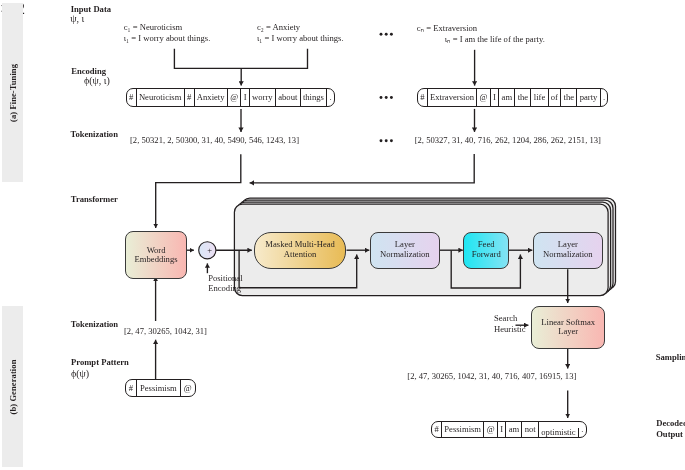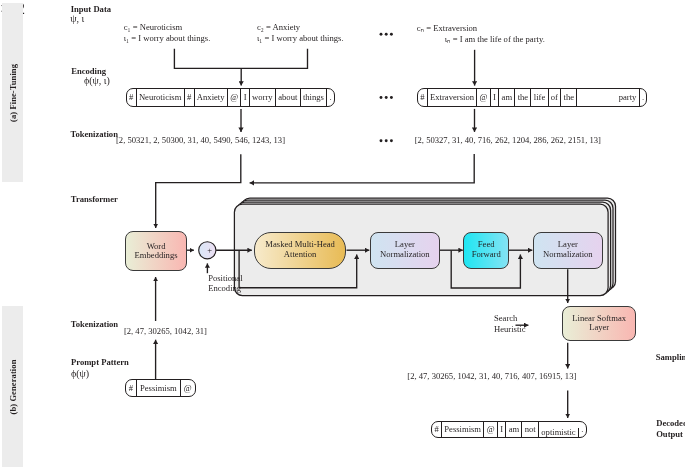--- a/index.html
+++ b/index.html
@@ -53,21 +53,21 @@
 <div class="lbl ctr" style="left:656.2px;top:418.3px;">Decoded</div>
 <div class="lbl ctr" style="left:656.2px;top:428.6px;">Output Data</div>
 
 <div class="txt" style="left:123.8px;top:22.1px;">c₁ = Neuroticism</div>
 <div class="txt" style="left:123.8px;top:32.9px;">ι₁ = I worry about things.</div>
 <div class="txt" style="left:257px;top:22.1px;">c₂ = Anxiety</div>
 <div class="txt" style="left:257px;top:32.9px;">ι₁ = I worry about things.</div>
 <div class="txt" style="left:416.8px;top:22.1px;">cₙ = Extraversion</div>
 <div class="txt" style="left:416.8px;top:32.9px;margin-left:28px;">ιₙ = I am the life of the party.</div>
 
-<div class="txt" style="left:116px;top:135.3px;">[2, 50321, 2, 50300, 31, 40, 5490, 546, 1243, 13]</div>
+<div class="txt" style="left:130px;top:135.3px;">[2, 50321, 2, 50300, 31, 40, 5490, 546, 1243, 13]</div>
 <div class="txt" style="left:414.7px;top:135.3px;">[2, 50327, 31, 40, 716, 262, 1204, 286, 262, 2151, 13]</div>
 <div class="txt" style="left:123.9px;top:325.6px;">[2, 47, 30265, 1042, 31]</div>
 <div class="txt" style="left:407.3px;top:371.2px;">[2, 47, 30265, 1042, 31, 40, 716, 407, 16915, 13]</div>
 
 <svg class="overlay" viewBox="0 0 685 470">
   <defs>
     <marker id="ah" markerUnits="userSpaceOnUse" markerWidth="5" markerHeight="5.2" refX="4.4" refY="2.6" orient="auto">
       <path d="M0,0 L4.4,2.6 L0,5.2 z" fill="#231f20"></path>
     </marker>
   </defs>
@@ -126,41 +126,41 @@
     <circle cx="207.3" cy="250.3" r="8.6" fill="url(#plusgrad)" stroke="#231f20" stroke-width="1.1"></circle>
   </g>
   <defs>
     <linearGradient id="plusgrad" x1="0" y1="0" x2="1" y2="0">
       <stop offset="0%" stop-color="#d9e7f7"></stop>
         <stop offset="100%" stop-color="#ecdff3"></stop>
     </linearGradient>
   </defs>
 </svg>
 
-<div class="nbox" style="left:125.2px;top:231.4px;width:61.8px;height:40px;background:linear-gradient(90deg,#e9eed6,#f9b7b2);">
+<div class="nbox" style="left:125.2px;top:231.4px;width:61.8px;height:48px;background:linear-gradient(90deg,#e9eed6,#f9b7b2);">
   <div><span>Word</span><br>
   <span>Embeddings</span></div>
 </div>
 <div class="nbox" style="left:253.7px;top:231.5px;width:92.8px;height:37.7px;background:linear-gradient(90deg,#f7eacb,#e8bb55);border-radius:17px;">
   <div><span>Masked Multi-Head</span><br>
   <span>Attention</span></div>
 </div>
 <div class="nbox" style="left:369.9px;top:231.5px;width:69.9px;height:37.7px;background:linear-gradient(90deg,#cfe4f1,#e6d2ee);">
   <div><span>Layer</span><br>
   <span>Normalization</span></div>
 </div>
 <div class="nbox" style="left:463.4px;top:231.5px;width:45.6px;height:37.7px;background:linear-gradient(90deg,#1fe6f2,#84e3f4);">
   <div><span>Feed</span><br>
   <span>Forward</span></div>
 </div>
 <div class="nbox" style="left:532.9px;top:231.5px;width:69.9px;height:37.7px;background:linear-gradient(90deg,#cfe4f1,#e6d2ee);">
   <div><span>Layer</span><br>
   <span>Normalization</span></div>
 </div>
-<div class="nbox" style="left:530.9px;top:305.9px;width:74.6px;height:35px;background:linear-gradient(90deg,#e9eed6,#f9b7b2);margin-left:31px;">
+<div class="nbox" style="left:530.9px;top:305.9px;width:74.6px;height:43px;background:linear-gradient(90deg,#e9eed6,#f9b7b2);">
   <div><span>Linear Softmax</span><br>
   <span>Layer</span></div>
 </div>
 
 <div class="txt ctr" style="left:207.3px;top:245px;">+</div>
 <div class="txt ctr" style="left:208.2px;top:272.7px;">Positional</div>
 <div class="txt ctr" style="left:208.2px;top:282.7px;">Encoding</div>
 <div class="txt ctr" style="left:494px;top:313.3px;">Search</div>
 <div class="txt ctr" style="left:494px;top:323.9px;">Heuristic</div>
 <div class="repeat" style="left:612.3px;top:292.5px;">×12</div>
@@ -180,21 +180,21 @@
 <div class="strip" id="strip-enc-right" style="left:416.9px;top:88.1px;height:18.5px;">
     <div class="cell" style="padding: 0px 2.3px;">#</div>
     <div class="cell" style="padding: 0px 2.3px;">Extraversion</div>
     <div class="cell" style="padding: 0px 2.3px;">@</div>
     <div class="cell" style="padding: 0px 2.3px;">I</div>
     <div class="cell" style="padding: 0px 2.3px;">am</div>
     <div class="cell" style="padding: 0px 2.3px;">the</div>
     <div class="cell" style="padding: 0px 2.3px;">life</div>
     <div class="cell" style="padding: 0px 2.3px;">of</div>
     <div class="cell" style="padding: 0px 2.3px;">the</div>
-    <div class="cell" style="padding: 0px 2.3px; margin-left: 39px;">party</div>
+    <div class="cell" style="padding: 0px 2.3px;">party</div>
     <div class="cell" style="padding: 0px 2.3px;">.</div>
   </div>
 <div class="strip" id="strip-prompt" style="left:124.9px;top:379.2px;height:17.8px;">
     <div class="cell" style="padding: 0px 2.95px;">#</div>
     <div class="cell" style="padding: 0px 2.95px;">Pessimism</div>
     <div class="cell" style="padding: 0px 2.95px;">@</div>
   </div>
 <div class="strip" id="strip-output" style="left:431.1px;top:420.7px;height:17.6px;">
     <div class="cell" style="padding: 0px 2.3px;">#</div>
     <div class="cell" style="padding: 0px 2.3px;">Pessimism</div>

